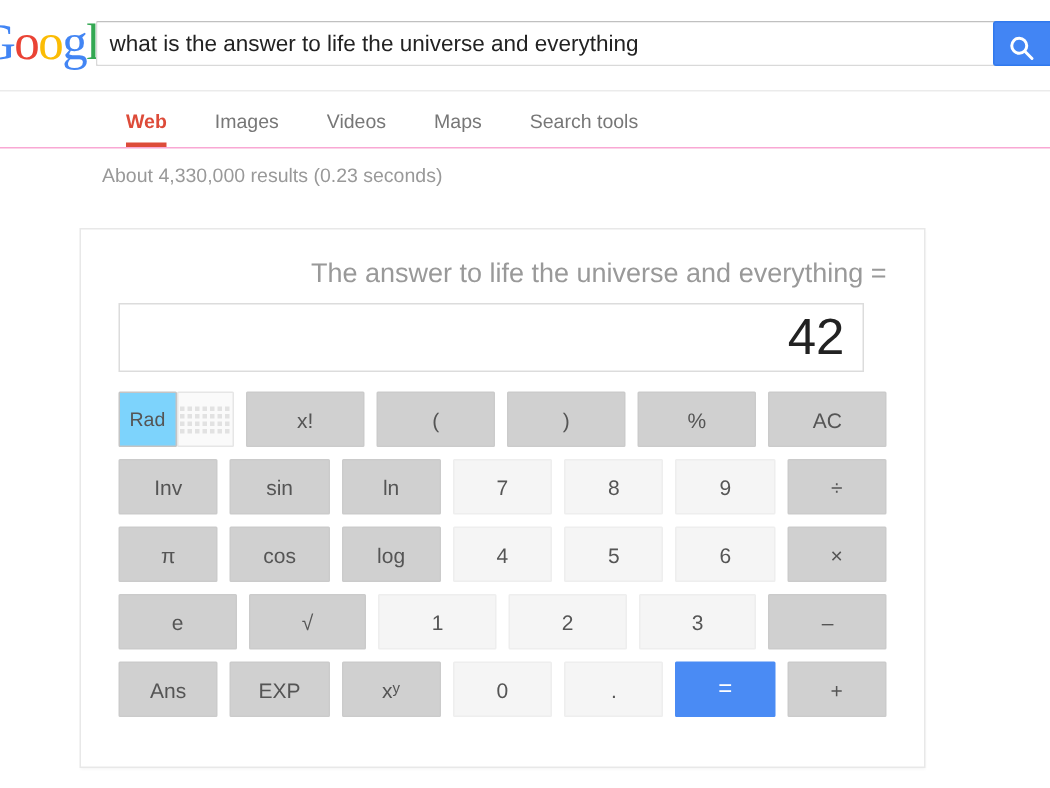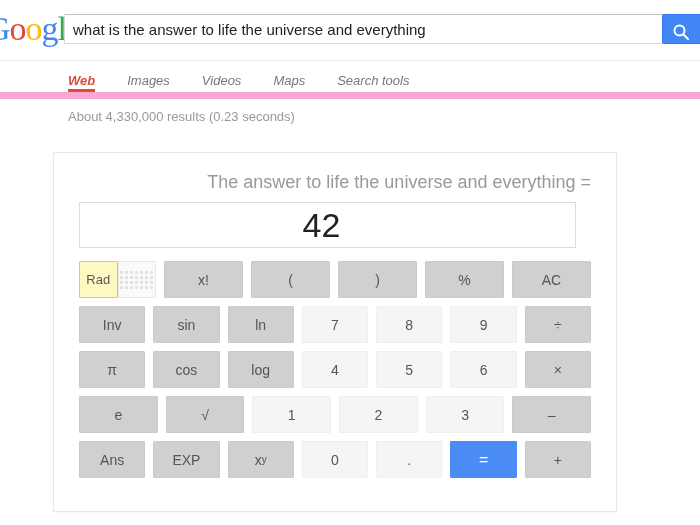--- a/index.html
+++ b/index.html
@@ -68,24 +68,23 @@
     box-sizing: border-box;
     cursor: pointer;
     padding: 0;
   }
   .search-btn svg { display: block; margin: 5px 0 0 9px; }
 
   
   .navbar {
     position: relative;
     height: 38px;
-    border-bottom: 7px solid #f9a8d4;
-    padding-left: 52px;
-    box-sizing: border-box;
-    font-style: italic;
+    border-bottom: 1px solid #f9a8d4;
+    padding-left: 68px;
+    box-sizing: border-box;
   }
   .nav-items {
     display: flex;
     align-items: flex-start;
     height: 100%;
     gap: 0;
   }
   .nav-item {
     position: relative;
     font-size: 13px;
@@ -146,21 +145,21 @@
     line-height: 14px;
   }
   .calc-display {
     margin: 13px 40px 0 25px;
     height: 46px;
     border: 1px solid #dcdcdc;
     background: #ffffff;
     box-sizing: border-box;
     display: flex;
     align-items: center;
-    justify-content: center;
+    justify-content: flex-end;
     padding-right: 12px;
   }
   .calc-result {
     font-size: 34px;
     color: #222222;
     line-height: 34px;
   }
 
   .keypad {
     margin: 13px 25px 0 25px;
@@ -196,21 +195,21 @@
     border-color: #eeeeee;
     color: #555;
   }
   .key.eq {
     background: #4a8bf4;
     border-color: #4a8bf4;
     color: #ffffff;
     font-size: 16px;
   }
   .key.mode {
-    background: #fef9c3;
+    background: #7dd3fc;
     border-color: #c4c4c4;
     font-size: 13px;
   }
   .key.mode-off {
     background: #fafafa;
     border-color: #e6e6e6;
   }
   .toggle-group {
     flex: 1 1 0;
     display: flex;

